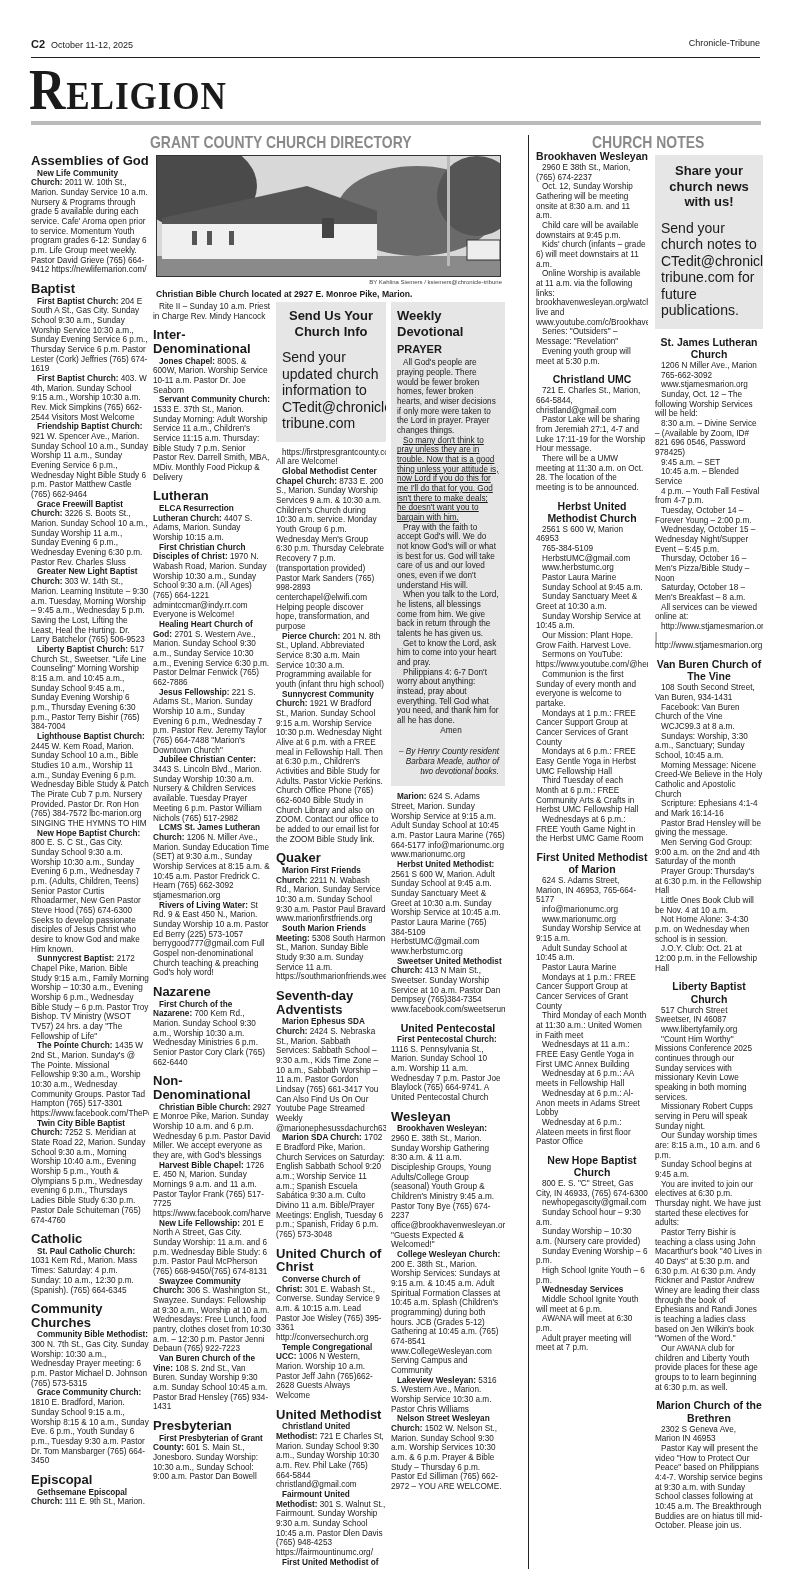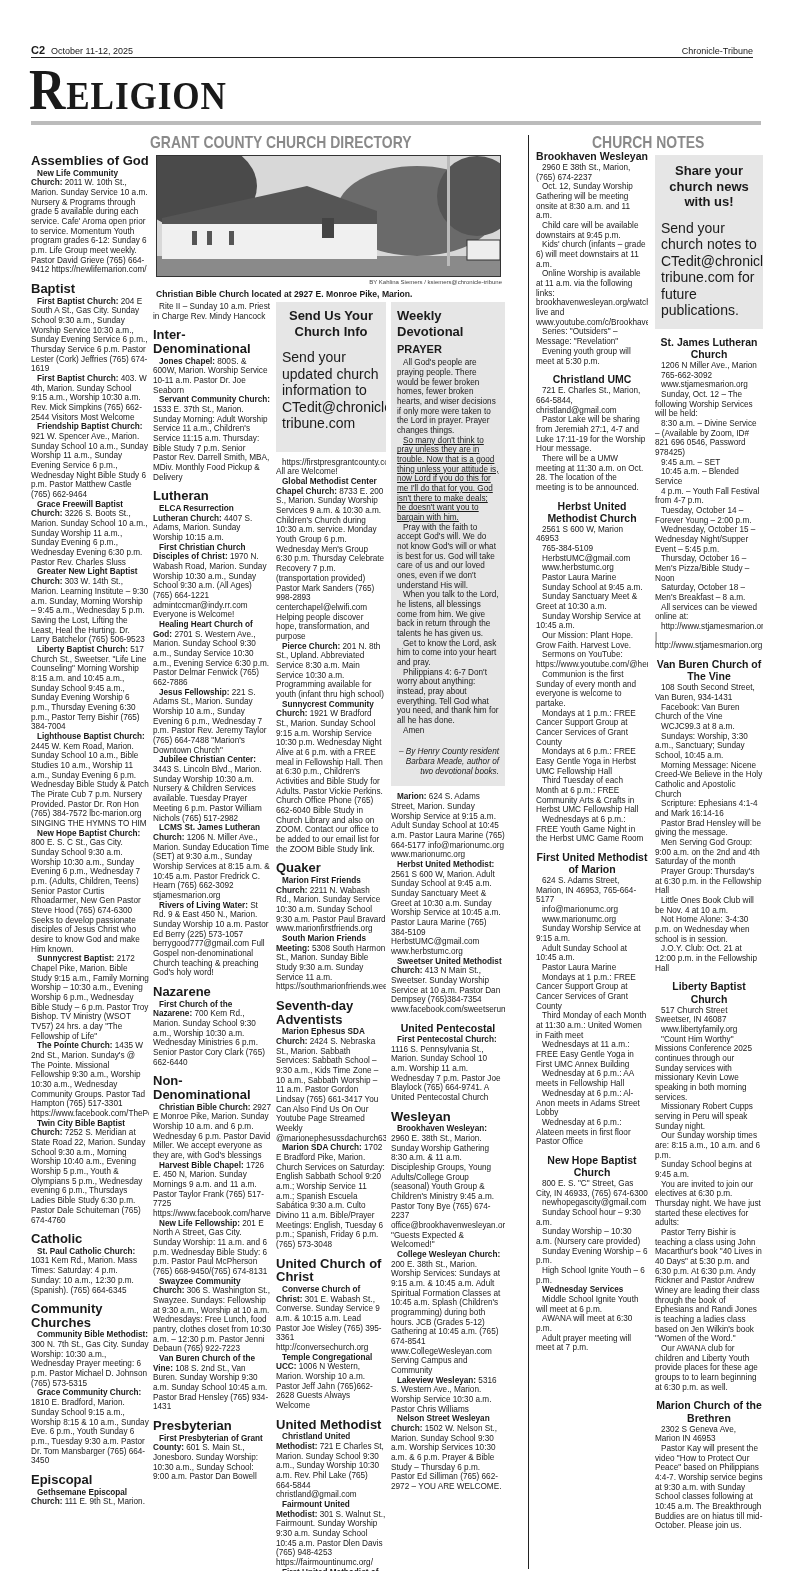--- a/index.html
+++ b/index.html
@@ -1,17 +1,17 @@
 <!DOCTYPE html>
 <html><head>
 <meta charset="utf-8">
 <style>
 *{box-sizing:border-box;margin:0;padding:0}
 body{width:792px;height:1591px;background:#fff;color:#1a1a1a;font-family:"Liberation Sans",sans-serif;font-size:8.2px;line-height:1.18;position:relative;overflow:hidden}
-.hdr{position:absolute;top:38px;left:31px;right:39px;height:20px;display:flex;justify-content:space-between;align-items:flex-end;border-bottom:1px solid #222;padding-bottom:0;font-size:9px}
+.hdr{position:absolute;top:38px;left:31px;right:32px;height:20px;display:flex;justify-content:space-between;border-bottom:1px solid #222;padding-bottom:0;font-size:9px}
 .hdr .pg{font-weight:bold;font-size:11px;margin-right:6px}
 .title{position:absolute;top:62px;left:29px;font-family:"Liberation Serif",serif;font-weight:bold;font-size:56px;letter-spacing:1px;line-height:1;font-variant:small-caps;transform:scaleX(.9);transform-origin:left}
 .rule{position:absolute;top:121px;left:31px;right:31px;height:4px;background:#bbb}
 .sec{position:absolute;top:133px;font-family:"Liberation Sans",sans-serif;font-weight:bold;color:#8a8a8a;font-size:17px;transform:scaleX(.82);transform-origin:left;white-space:nowrap}
 .vline{position:absolute;top:135px;bottom:22px;left:528px;width:1px;background:#222}
 .col{position:absolute;top:150px;overflow:hidden}
 .col p{text-indent:6px;text-align:left}
 .col b{font-weight:bold}
 h2{font-size:13px;font-weight:bold;margin:7px 0 1px;line-height:1.05}
 h3{font-size:10.5px;font-weight:bold;text-align:center;margin:7px 0 1px;line-height:1.15}
@@ -58,21 +58,21 @@
 <div class="caption">Christian Bible Church located at 2927 E. Monroe Pike, Marion.</div>
 
 <div class="col" id="c1" style="left:31px;width:118px;top:147px;bottom:20px">
     <h2>Assemblies of God</h2>
     <p><b>New Life Community Church:</b> <span>2011 W. 10th St., Marion. Sunday Service 10 a.m. Nursery &amp; Programs through grade 5 available during each service. Cafe' Aroma open prior to service. Momentum Youth program grades 6-12: Sunday 6 p.m. Life Group meet weekly. Pastor David Grieve (765) 664-9412 https://newlifemarion.com/</span></p>
     <h2>Baptist</h2>
     <p><b>First Baptist Church:</b> <span>204 E South A St., Gas City. Sunday School 9:30 a.m., Sunday Worship Service 10:30 a.m., Sunday Evening Service 6 p.m., Thursday Service 6 p.m. Pastor Lester (Cork) Jeffries (765) 674-1619</span></p>
     <p><b>First Baptist Church:</b> <span>403. W 4th, Marion. Sunday School 9:15 a.m., Worship 10:30 a.m. Rev. Mick Simpkins (765) 662-2544 Visitors Most Welcome</span></p>
     <p><b>Friendship Baptist Church:</b> <span>921 W. Spencer Ave., Marion. Sunday School 10 a.m., Sunday Worship 11 a.m., Sunday Evening Service 6 p.m., Wednesday Night Bible Study 6 p.m. Pastor Matthew Castle (765) 662-9464</span></p>
     <p><b>Grace Freewill Baptist Church:</b> <span>3226 S. Boots St., Marion. Sunday School 10 a.m., Sunday Worship 11 a.m., Sunday Evening 6 p.m., Wednesday Evening 6:30 p.m. Pastor Rev. Charles Sluss</span></p>
-    <p><b>Greater New Light Baptist Church:</b> <span>303 W. 14th St., Marion. Learning Institute – 9:30 a.m. Sunday, Morning Worship – 9:45 a.m., Wednesday 5 p.m. Saving the Lost, Lifting the Least, Heal the Hurting. Dr. Larry Batchelor (765) 506-9523</span></p>
+    <p><b>Greater New Light Baptist Church:</b> <span>303 W. 14th St., Marion. Learning Institute – 9:30 a.m. Tuesday, Morning Worship – 9:45 a.m., Wednesday 5 p.m. Saving the Lost, Lifting the Least, Heal the Hurting. Dr. Larry Batchelor (765) 506-9523</span></p>
     <p><b>Liberty Baptist Church:</b> <span>517 Church St., Sweetser. "Life Line Counseling" Morning Worship 8:15 a.m. and 10:45 a.m., Sunday School 9:45 a.m., Sunday Evening Worship 6 p.m., Thursday Evening 6:30 p.m., Pastor Terry Bishir (765) 384-7004</span></p>
     <p><b>Lighthouse Baptist Church:</b> <span>2445 W. Kem Road, Marion. Sunday School 10 a.m., Bible Studies 10 a.m., Worship 11 a.m., Sunday Evening 6 p.m. Wednesday Bible Study &amp; Patch The Pirate Cub 7 p.m. Nursery Provided. Pastor Dr. Ron Hon (765) 384-7572 lbc-marion.org SINGING THE HYMNS TO HIM</span></p>
     <p><b>New Hope Baptist Church:</b> <span>800 E. S. C St., Gas City. Sunday School 9:30 a.m. Worship 10:30 a.m., Sunday Evening 6 p.m., Wednesday 7 p.m. (Adults, Children, Teens) Senior Pastor Curtis Rhoadarmer, New Gen Pastor Steve Hood (765) 674-6300 Seeks to develop passionate disciples of Jesus Christ who desire to know God and make Him known.</span></p>
     <p><b>Sunnycrest Baptist:</b> <span>2172 Chapel Pike, Marion. Bible Study 9:15 a.m., Family Morning Worship – 10:30 a.m., Evening Worship 6 p.m., Wednesday Bible Study – 6 p.m. Pastor Troy Bishop. TV Ministry (WSOT TV57) 24 hrs. a day "The Fellowship of Life"</span></p>
     <p><b>The Pointe Church:</b> <span>1435 W 2nd St., Marion. Sunday's @ The Pointe. Missional Fellowship 9:30 a.m., Worship 10:30 a.m., Wednesday Community Groups. Pastor Tad Hampton (765) 517-3301 https://www.facebook.com/ThePointeMarion</span></p>
     <p><b>Twin City Bible Baptist Church:</b> <span>7252 S. Meridian at State Road 22, Marion. Sunday School 9:30 a.m., Morning Worship 10:40 a.m., Evening Worship 5 p.m., Youth &amp; Olympians 5 p.m., Wednesday evening 6 p.m., Thursdays Ladies Bible Study 6:30 p.m. Pastor Dale Schuiteman (765) 674-4760</span></p>
     <h2>Catholic</h2>
     <p><b>St. Paul Catholic Church:</b> <span>1031 Kem Rd., Marion. Mass Times: Saturday: 4 p.m. Sunday: 10 a.m., 12:30 p.m. (Spanish). (765) 664-6345</span></p>
     <h2>Community Churches</h2>
     <p><b>Community Bible Methodist:</b> <span>300 N. 7th St., Gas City. Sunday Worship: 10:30 a.m., Wednesday Prayer meeting: 6 p.m. Pastor Michael D. Johnson (765) 573-5315</span></p>
@@ -100,21 +100,21 @@
     <p><b>Christian Bible Church:</b> <span>2927 E Monroe Pike, Marion. Sunday Worship 10 a.m. and 6 p.m. Wednesday 6 p.m. Pastor David Miller. We accept everyone as they are, with God's blessings</span></p>
     <p><b>Harvest Bible Chapel:</b> <span>1726 E. 450 N, Marion. Sunday Mornings 9 a.m. and 11 a.m. Pastor Taylor Frank (765) 517-7725 https://www.facebook.com/harvestgrantcounty</span></p>
     <p><b>New Life Fellowship:</b> <span>201 E North A Street, Gas City. Sunday Worship: 11 a.m. and 6 p.m. Wednesday Bible Study: 6 p.m. Pastor Paul McPherson (765) 668-9450/(765) 674-8131</span></p>
     <p><b>Swayzee Community Church:</b> <span>306 S. Washington St., Swayzee. Sundays: Fellowship at 9:30 a.m., Worship at 10 a.m. Wednesdays: Free Lunch, food pantry, clothes closet from 10:30 a.m. – 12:30 p.m. Pastor Jenni Debaun (765) 922-7223</span></p>
     <p><b>Van Buren Church of the Vine:</b> <span>108 S. 2nd St., Van Buren. Sunday Worship 9:30 a.m. Sunday School 10:45 a.m. Pastor Brad Hensley (765) 934-1431</span></p>
     <h2>Presbyterian</h2>
     <p><b>First Presbyterian of Grant County:</b> <span>601 S. Main St., Jonesboro. Sunday Worship: 10:30 a.m., Sunday School: 9:00 a.m. Pastor Dan Bowell</span></p>
   </div>
 
 <div class="col" style="left:276px;width:110px;top:302px;bottom:20px">
-  <div class="box" style="padding:6px 6px 20px">
+  <div class="box" style="padding:6px 6px 10px">
     <h4>Send Us Your Church Info</h4>
     <div class="sub">Send your updated church information to CTedit@chronicle-tribune.com</div>
   </div>
   <div id="c3" style="margin-top:6px">
       <p><span>https://firstpresgrantcounty.com All are Welcome!</span></p>
       <p><b>Global Methodist Center Chapel Church:</b> <span>8733 E. 200 S., Marion. Sunday Worship Services 9 a.m. &amp; 10:30 a.m. Children's Church during 10:30 a.m. service. Monday Youth Group 6 p.m. Wednesday Men's Group 6:30 p.m. Thursday Celebrate Recovery 7 p.m. (transportation provided) Pastor Mark Sanders (765) 998-2893 centerchapel@elwifi.com Helping people discover hope, transformation, and purpose</span></p>
       <p><b>Pierce Church:</b> <span>201 N. 8th St., Upland. Abbreviated Service 8:30 a.m. Main Service 10:30 a.m. Programming available for youth (infant thru high school)</span></p>
       <p><b>Sunnycrest Community Church:</b> <span>1921 W Bradford St., Marion. Sunday School 9:15 a.m. Worship Service 10:30 p.m. Wednesday Night Alive at 6 p.m. with a FREE meal in Fellowship Hall. Then at 6:30 p.m., Children's Activities and Bible Study for Adults. Pastor Vickie Perkins. Church Office Phone (765) 662-6040 Bible Study in Church Library and also on ZOOM. Contact our office to be added to our email list for the ZOOM Bible Study link.</span></p>
       <h2>Quaker</h2>
       <p><b>Marion First Friends Church:</b> <span>2211 N. Wabash Rd., Marion. Sunday Service 10:30 a.m. Sunday School 9:30 a.m. Pastor Paul Bravard www.marionfirstfriends.org</span></p>
@@ -136,21 +136,21 @@
   <div class="box" style="padding:6px 6px 10px">
     <h4 style="text-align:left">Weekly Devotional</h4>
     <div style="font-weight:bold;font-size:11px;margin:4px 0 2px">PRAYER</div>
     <div id="dev">
         <p style="text-indent: 6px;">All God's people are praying people. There would be fewer broken homes, fewer broken hearts, and wiser decisions if only more were taken to the Lord in prayer. Prayer changes things.</p>
         <p style="text-indent: 6px; text-decoration: underline;">So many don't think to pray unless they are in trouble. Now that is a good thing unless your attitude is, now Lord if you do this for me I'll do that for you. God isn't there to make deals; he doesn't want you to bargain with him.</p>
         <p style="text-indent: 6px;">Pray with the faith to accept God's will. We do not know God's will or what is best for us. God will take care of us and our loved ones, even if we don't understand His will.</p>
         <p style="text-indent: 6px;">When you talk to the Lord, he listens, all blessings come from him. We give back in return through the talents he has given us.</p>
         <p style="text-indent: 6px;">Get to know the Lord, ask him to come into your heart and pray.</p>
         <p style="text-indent: 6px;">Philippians 4: 6-7 Don't worry about anything: instead, pray about everything. Tell God what you need, and thank him for all he has done.</p>
-        <p style="text-indent: 6px;">Amen</p>
+        <p style="text-indent: 6px; text-align: center;">Amen</p>
       </div>
     <div class="byline">– By Henry County resident Barbara Meade, author of two devotional books.</div>
   </div>
   <div id="c4" style="margin-top:6px">
       <p><b>Marion:</b> <span>624 S. Adams Street, Marion. Sunday Worship Service at 9:15 a.m. Adult Sunday School at 10:45 a.m. Pastor Laura Marine (765) 664-5177 info@marionumc.org www.marionumc.org</span></p>
       <p><b>Herbst United Methodist:</b> <span>2561 S 600 W, Marion. Adult Sunday School at 9:45 a.m. Sunday Sanctuary Meet &amp; Greet at 10:30 a.m. Sunday Worship Service at 10:45 a.m. Pastor Laura Marine (765) 384-5109 HerbstUMC@gmail.com www.herbstumc.org</span></p>
       <p><b>Sweetser United Methodist Church:</b> <span>413 N Main St., Sweetser. Sunday Worship Service at 10 a.m. Pastor Dan Dempsey (765)384-7354 www.facebook.com/sweetserumc</span></p>
       <h3>United Pentecostal</h3>
       <p><b>First Pentecostal Church:</b> <span>1116 S. Pennsylvania St., Marion. Sunday School 10 a.m. Worship 11 a.m. Wednesday 7 p.m. Pastor Joe Blaylock (765) 664-9741. A United Pentecostal Church</span></p>
       <h2>Wesleyan</h2>

